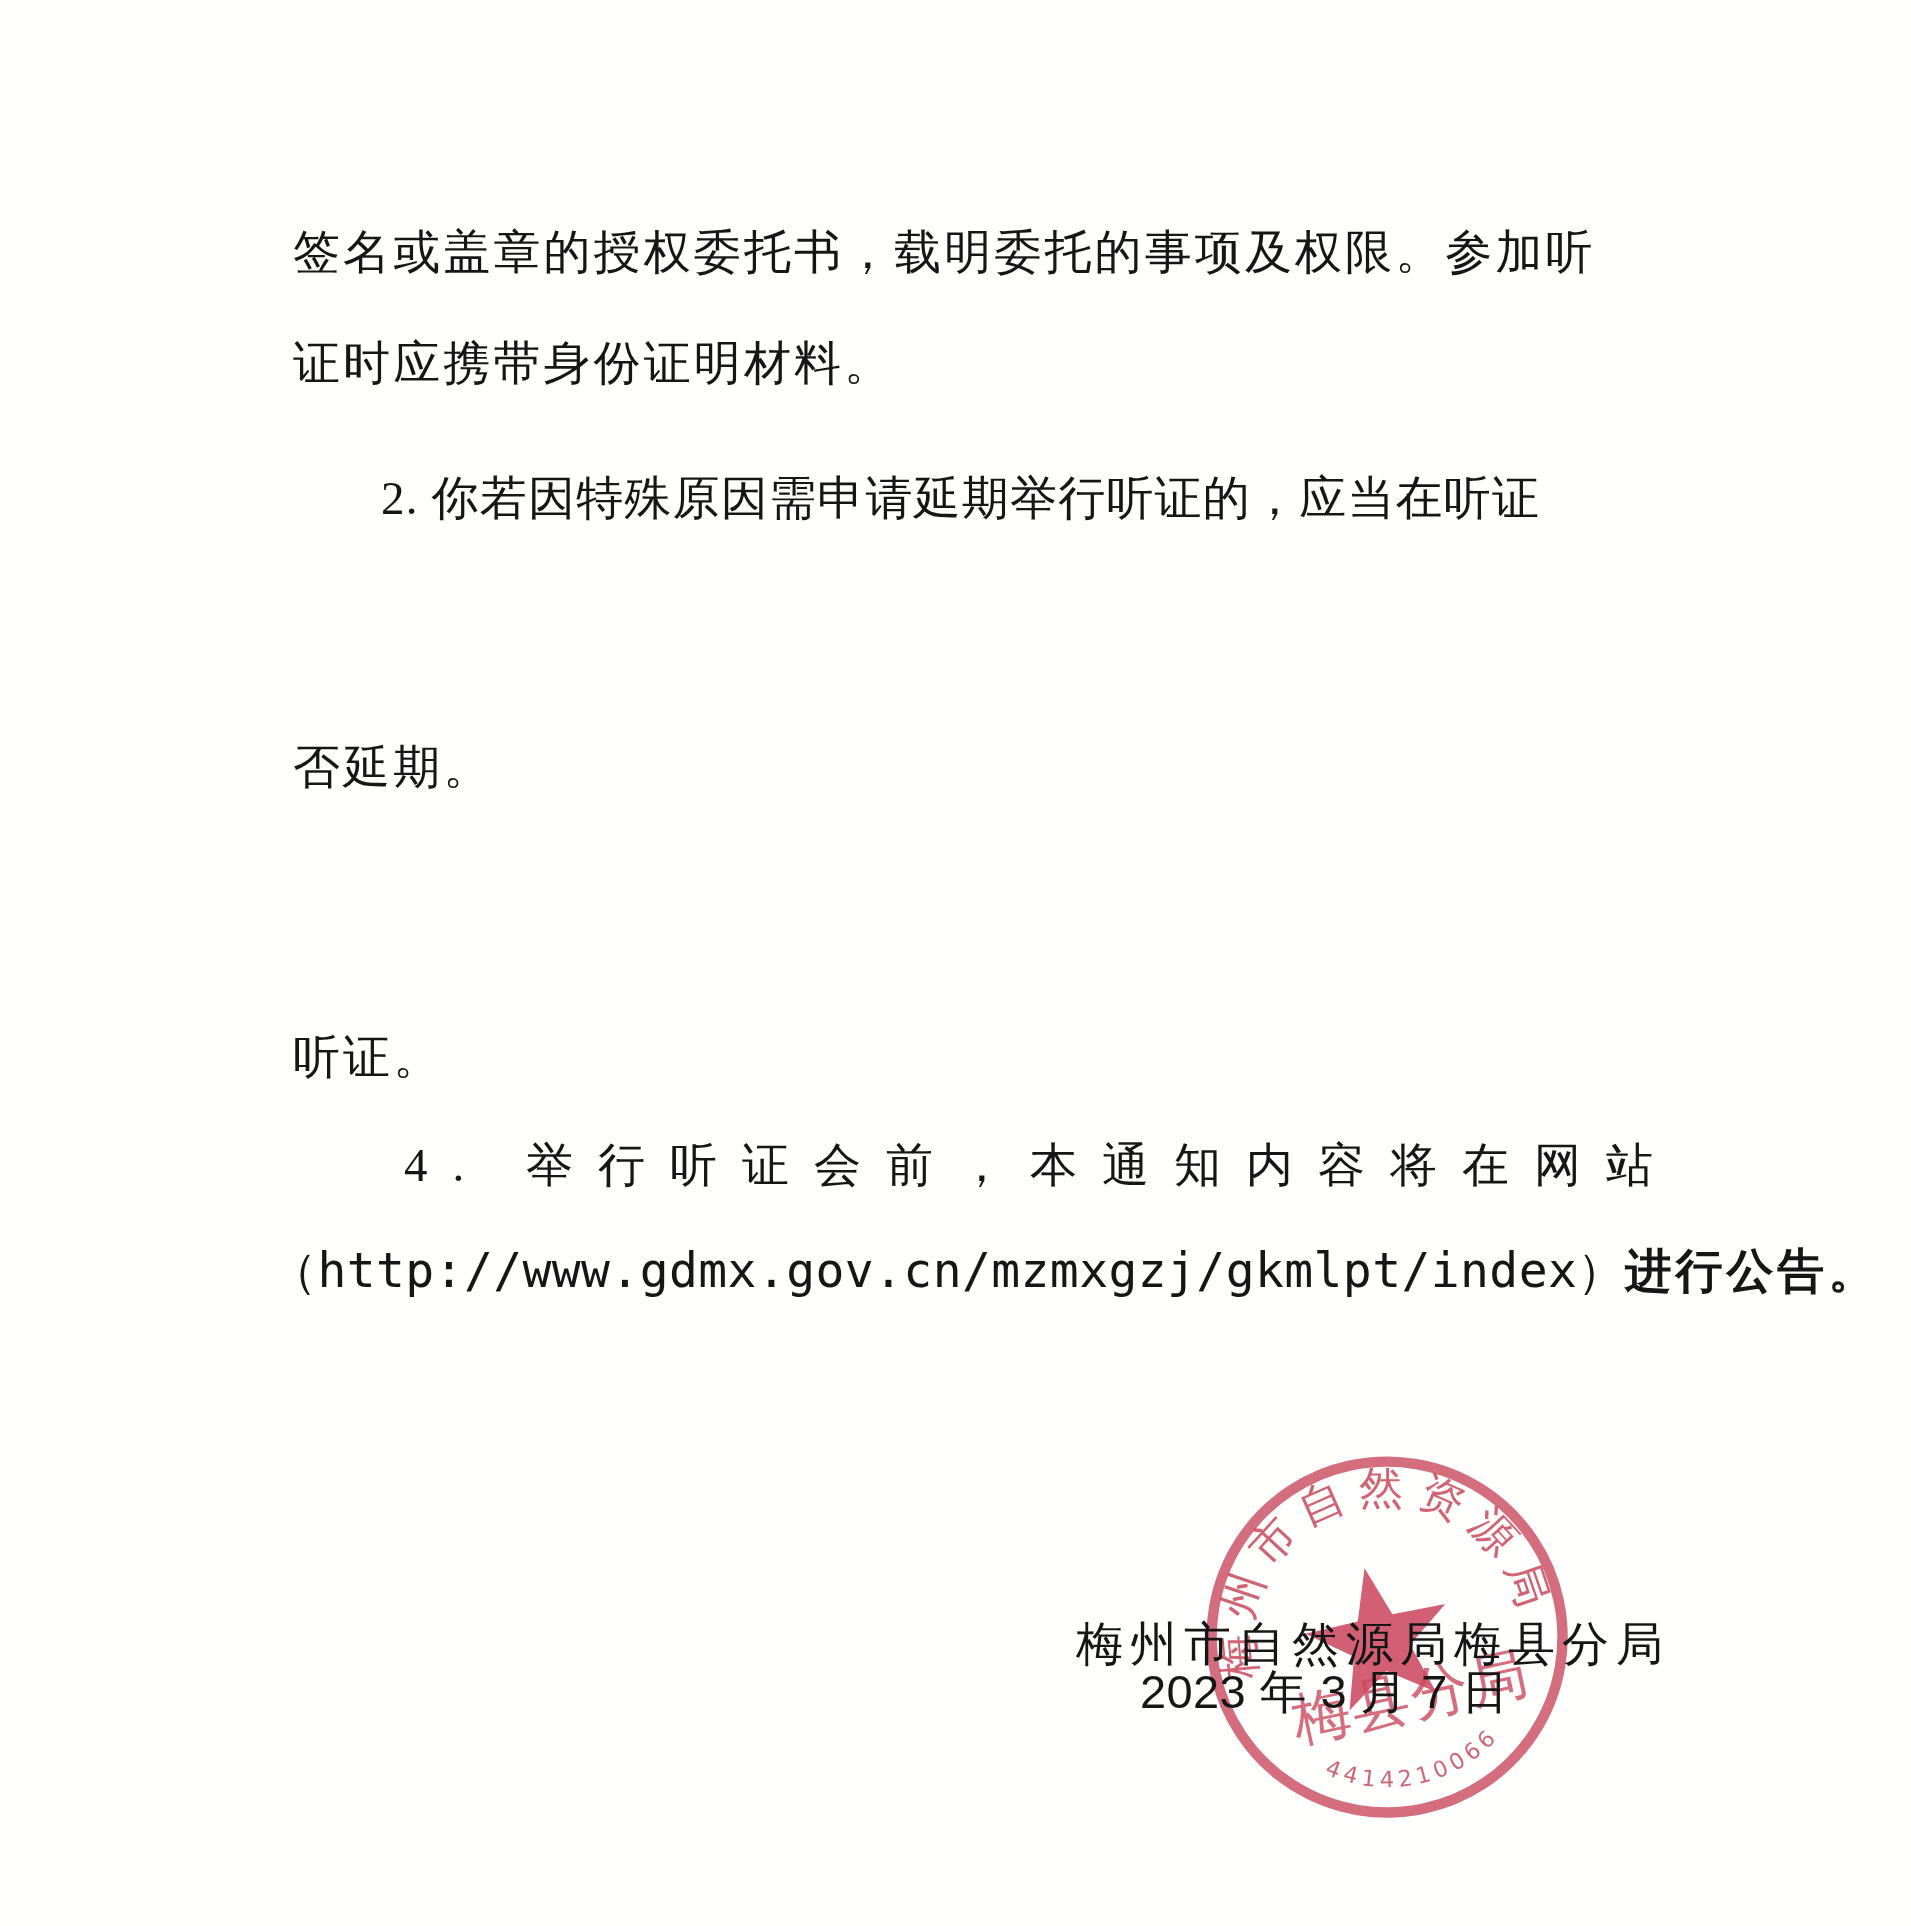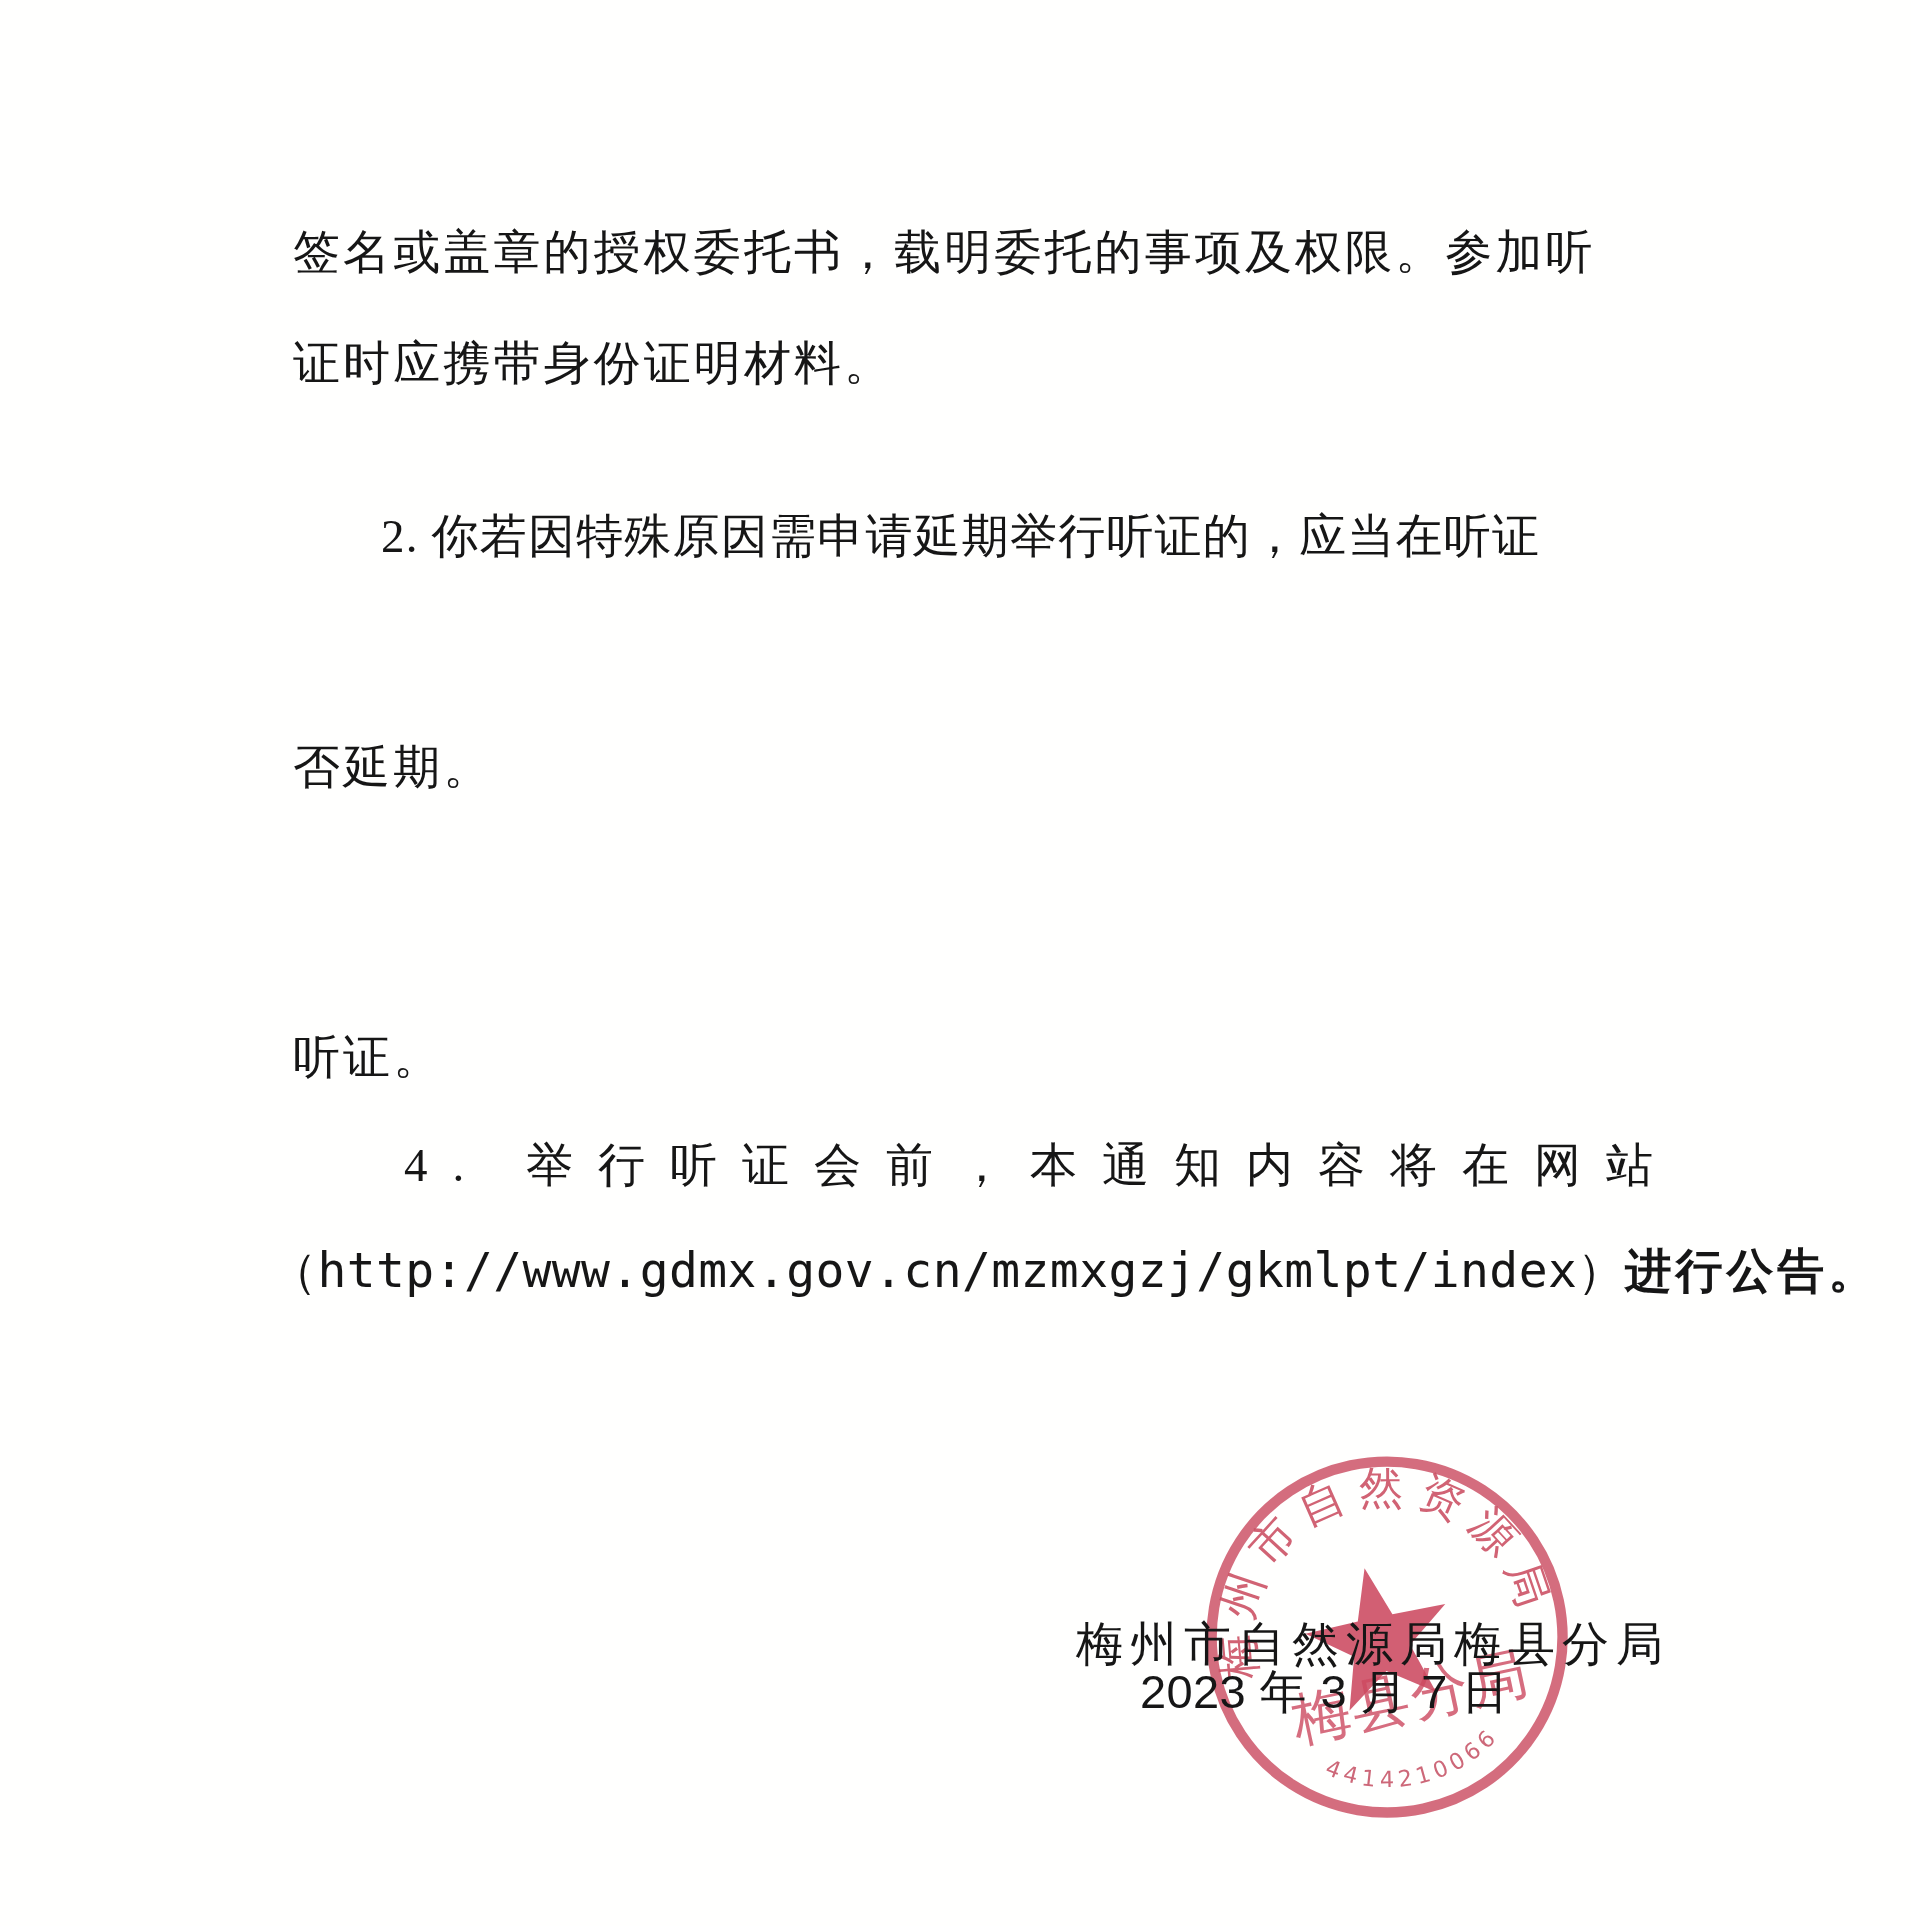--- a/index.html
+++ b/index.html
@@ -26,21 +26,21 @@
   .seal{position:absolute;left:1148px;top:1398px;width:482px;height:482px;z-index:2;}
 </style>
 </head>
 <body>
 
 <div class="page">
 
   <div class="line" style="left:293px;top:221px;">签名或盖章的授权委托书，载明委托的事项及权限。参加听</div>
   <div class="line" style="left:293px;top:332px;">证时应携带身份证明材料。</div>
 
-  <div class="line ls-tight" style="left:381px;top:467px;margin-top:38px;">2. 你若因特殊原因需申请延期举行听证的，应当在听证</div>
+  <div class="line ls-tight" style="left:381px;top:467px;">2. 你若因特殊原因需申请延期举行听证的，应当在听证</div>
   <div class="line" style="left:293px;top:736px;">否延期。</div>
 
   <div class="line" style="left:293px;top:1026px;">听证。</div>
 
   <div class="line ls-wide" style="left:404px;top:1134px;">4. 举行听证会前，本通知内容将在网站</div>
 
   <div class="line ls-none" style="left:270px;top:1238px;">
     <span>（</span><span class="url-font">http://www.gdmx.gov.cn/mzmxgzj/gkmlpt/index</span><span>）</span><span style="letter-spacing:3.9px;font-weight:bold;">进行公告。</span>
   </div>
 

